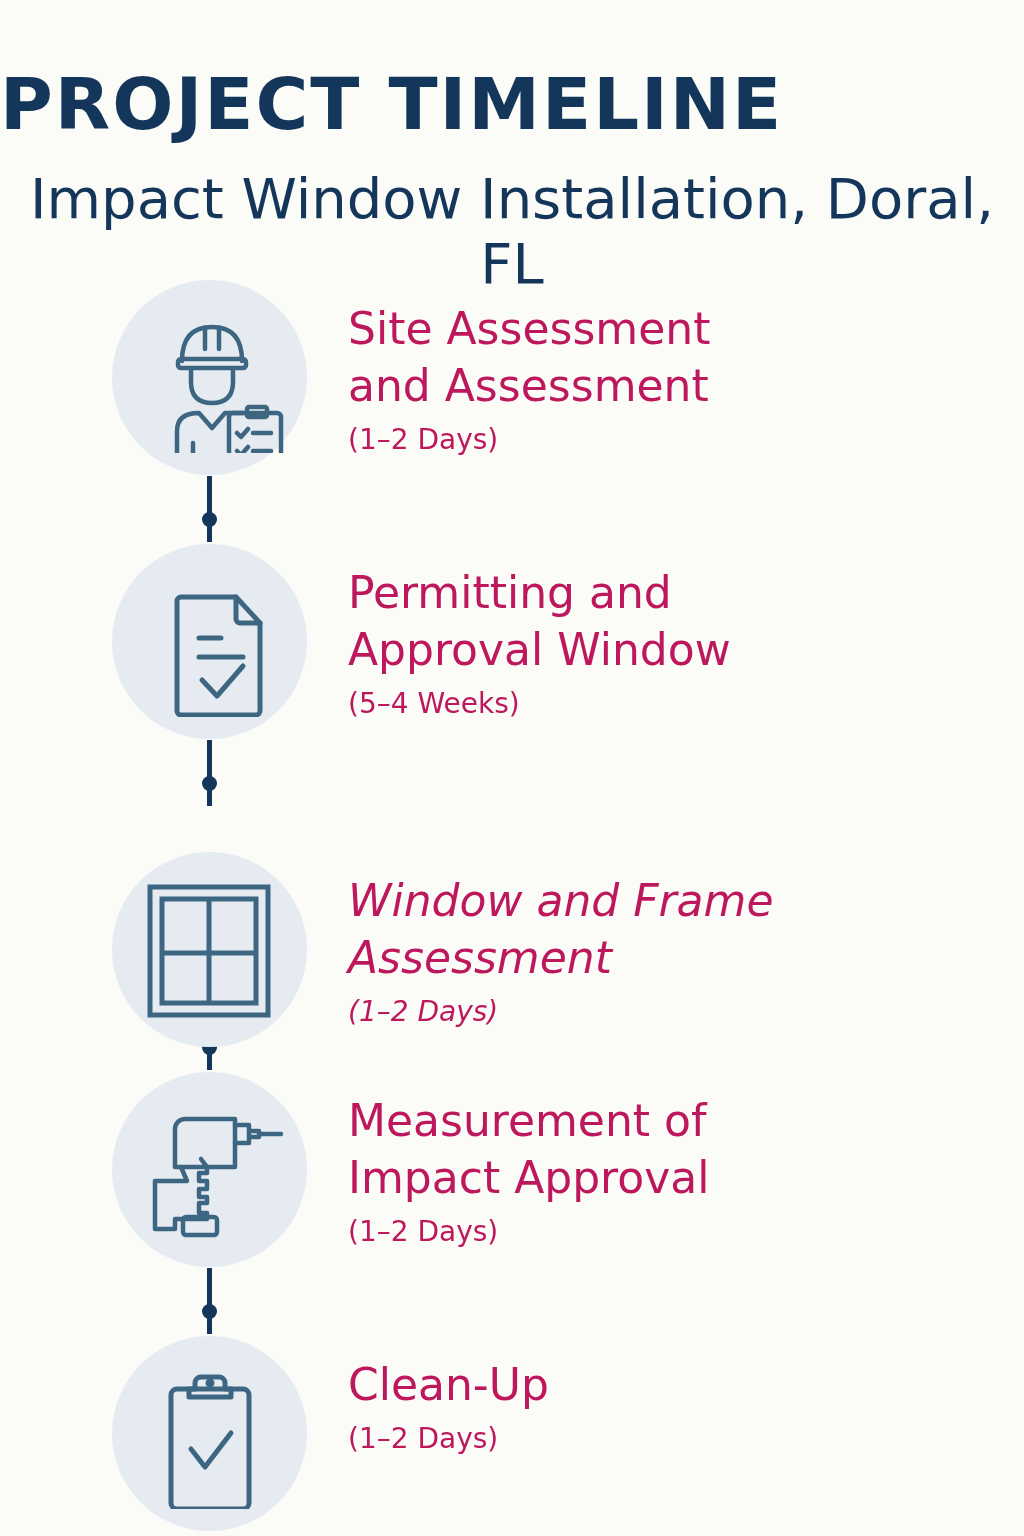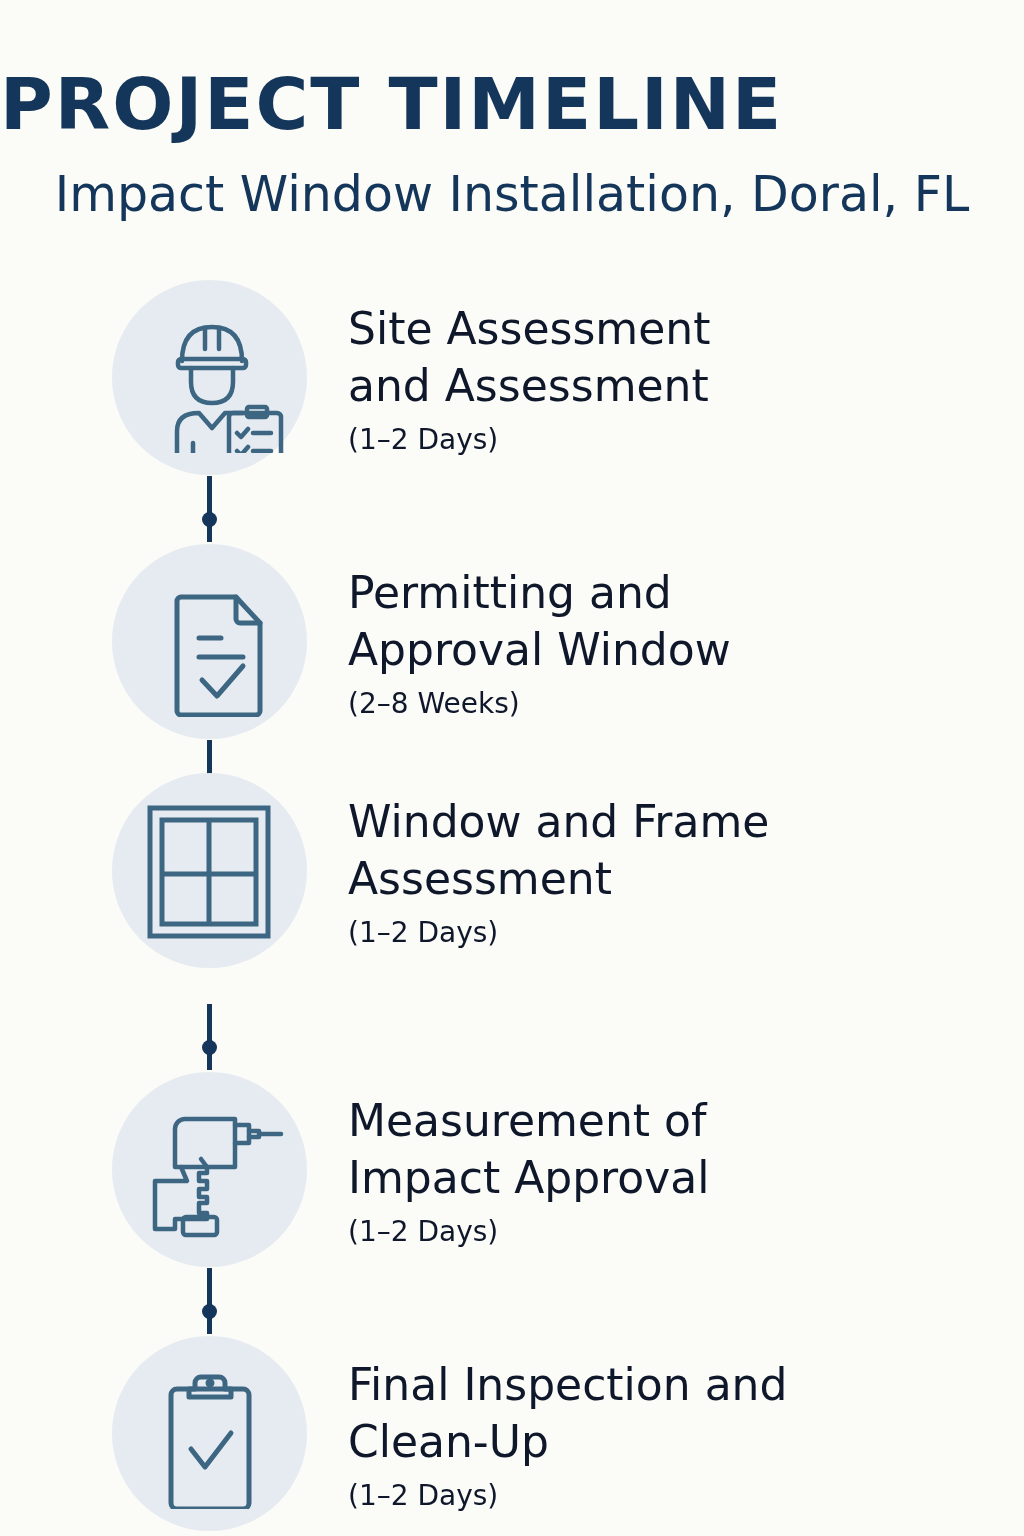--- a/index.html
+++ b/index.html
@@ -8,32 +8,32 @@
     font-family: "Liberation Sans", "DejaVu Sans", sans-serif;
     color: #14365a; position: relative; overflow: hidden;
   }
   .title {
     position: absolute; left: 0; right: 0; top: 62px; text-align: left;
     font-size: 72px; font-weight: bold; letter-spacing: 2px; color: #14365a;
     font-family: "DejaVu Sans", sans-serif;
   }
   .subtitle {
     position: absolute; left: 0; right: 0; top: 166px; text-align: center;
-    font-size: 49px; color: #14365a; font-family: "DejaVu Sans", sans-serif;
+    font-size: 56px; color: #14365a; font-family: "DejaVu Sans", sans-serif;
   }
   .step { position: absolute; left: 112px; width: 800px; height: 200px; }
   .circle {
     position: absolute; left: 0; top: 0; width: 195px; height: 195px;
     border-radius: 50%; background: #e6ebf1;
     display: flex; align-items: center; justify-content: center;
   }
   .circle svg { width: 150px; height: 150px; }
   .text {
     position: absolute; left: 236px; top: 20px;
-    font-family: "DejaVu Sans", sans-serif; color: #0f172a;
+    font-family: "DejaVu Sans", sans-serif; color: #be185d;
   }
   .text .t { font-size: 44px; line-height: 57px; display: block; }
   .text .d { font-size: 28px; line-height: 52px; display: block; }
   .connector { position: absolute; left: 207px; width: 5px; background: #14365a; }
   .dot { position: absolute; left: 202px; width: 15px; height: 15px; border-radius: 50%; background: #14365a; }
 </style>
 </head>
 <body>
 
 <div class="title">PROJECT TIMELINE</div>
@@ -74,25 +74,25 @@
     <svg viewBox="0 0 150 150" fill="none" stroke="#3d6682" stroke-width="5" stroke-linejoin="round" stroke-linecap="round">
       <path d="M46 30 h55 l24 26 v88 a4 4 0 0 1 -4 4 h-75 a4 4 0 0 1 -4 -4 v-110 a4 4 0 0 1 4 -4 z"></path>
       <path d="M101 30 v22 a4 4 0 0 0 4 4 h20"></path>
       <path d="M64 71 h22 M64 90 h44"></path>
       <path d="M67 113 l15 16 l26 -30"></path>
     </svg>
   </div>
   <div class="text">
     <span class="t">Permitting and</span>
     <span class="t">Approval Window</span>
-    <span class="d">(2–8 Weeks)</span>
+    <span class="d">(5–4 Weeks)</span>
   </div>
 </div>
 
-<div class="step" style="top:773px;">
+<div class="step" style="top:852px;font-style:italic;">
   <div class="circle">
     <svg viewBox="0 0 150 150" fill="none" stroke="#3d6682" stroke-width="5">
       <rect x="15" y="12" width="118" height="128"></rect>
       <rect x="27" y="24" width="94" height="104"></rect>
       <path d="M74 24 v104 M27 78 h94"></path>
     </svg>
   </div>
   <div class="text">
     <span class="t">Window and Frame</span>
     <span class="t">Assessment</span>
@@ -120,17 +120,16 @@
 <div class="step" style="top:1336px;">
   <div class="circle">
     <svg viewBox="0 0 150 150" fill="none" stroke="#3d6682" stroke-width="5" stroke-linejoin="round" stroke-linecap="round">
       <rect x="36" y="30" width="78" height="120" rx="6"></rect>
       <path d="M60 30 v-6 a6 6 0 0 1 6 -6 h18 a6 6 0 0 1 6 6 v6 h6 v8 h-42 v-8 z"></path>
       <circle cx="75" cy="24" r="2" fill="#3d6682"></circle>
       <path d="M56 90 l14 18 l26 -34"></path>
     </svg>
   </div>
   <div class="text">
-    <span class="t">Final Inspection and</span>
     <span class="t">Clean-Up</span>
     <span class="d">(1–2 Days)</span>
   </div>
 </div>
 
 </body></html>

